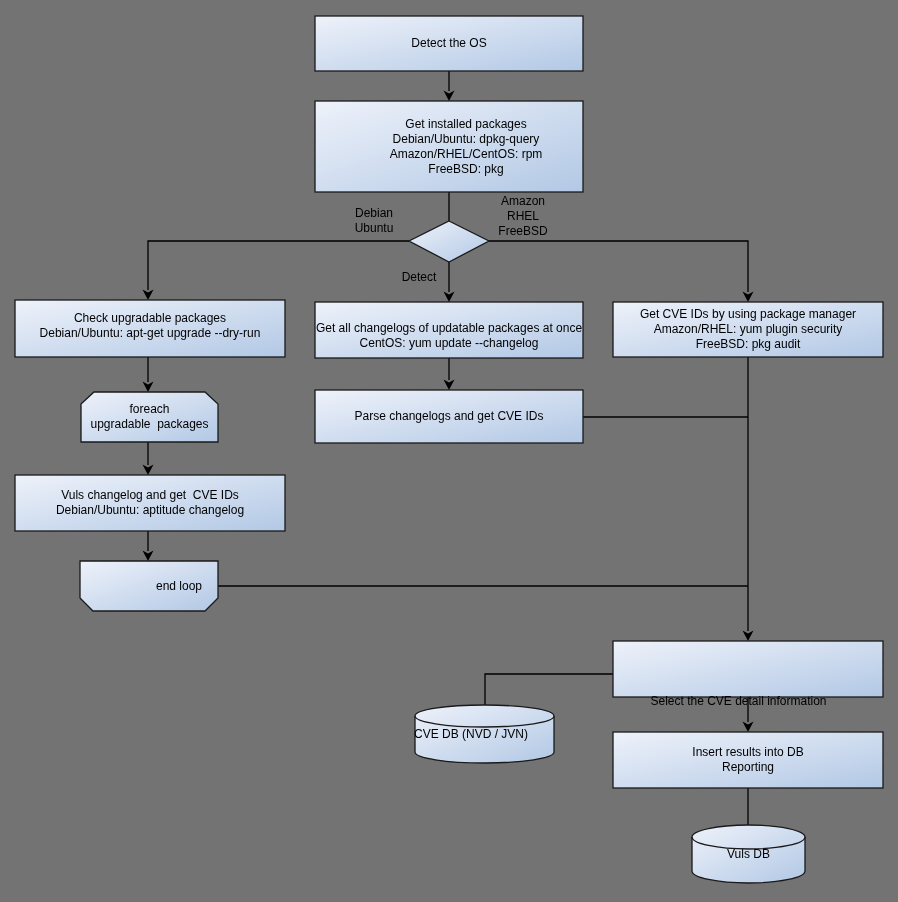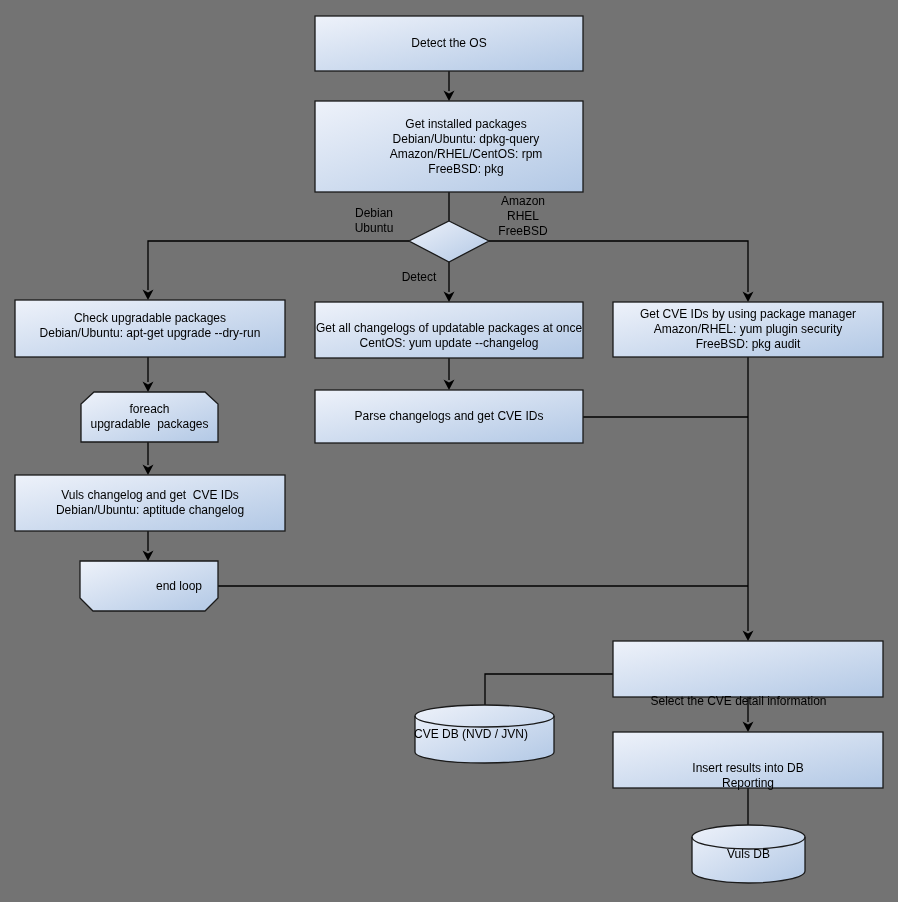--- a/index.html
+++ b/index.html
@@ -91,21 +91,21 @@
 Amazon/RHEL: yum plugin security
 FreeBSD: pkg audit</div>
   <div class="node-label" style="left:81px;top:392px;width:137px;height:50px;">foreach
 upgradable  packages</div>
   <div class="node-label" style="left:15px;top:475px;width:270px;height:56px;">Vuls changelog and get  CVE IDs
 Debian/Ubuntu: aptitude changelog</div>
   <div class="node-label" style="left:80px;top:561px;width:138px;height:50px;padding-left:30px;">end loop</div>
   <div class="node-label" style="left:315px;top:390px;width:268px;height:53px;">Parse changelogs and get CVE IDs</div>
   <div class="node-label" style="left:613px;top:641px;width:251px;height:56px;margin-top:32px;">Select the CVE detail information</div>
   <div class="node-label" style="left:415px;top:706px;width:112px;height:57px;">CVE DB (NVD / JVN)</div>
-  <div class="node-label" style="left:613px;top:732px;width:270px;height:56px;margin-top:16px;">Insert results into DB
+  <div class="node-label" style="left:613px;top:732px;width:270px;height:56px;">Insert results into DB
 Reporting</div>
   <div class="node-label" style="left:692px;top:826px;width:113px;height:57px;border-radius:9px;">Vuls DB</div>
 
   <div class="edge-label" style="left:344px;top:205px;width:60px;height:32px;">Debian
 Ubuntu</div>
   <div class="edge-label" style="left:491px;top:193px;width:64px;height:47px;">Amazon
 RHEL
 FreeBSD</div>
   <div class="edge-label" style="left:387px;top:269px;width:64px;height:17px;">Detect</div>
 

